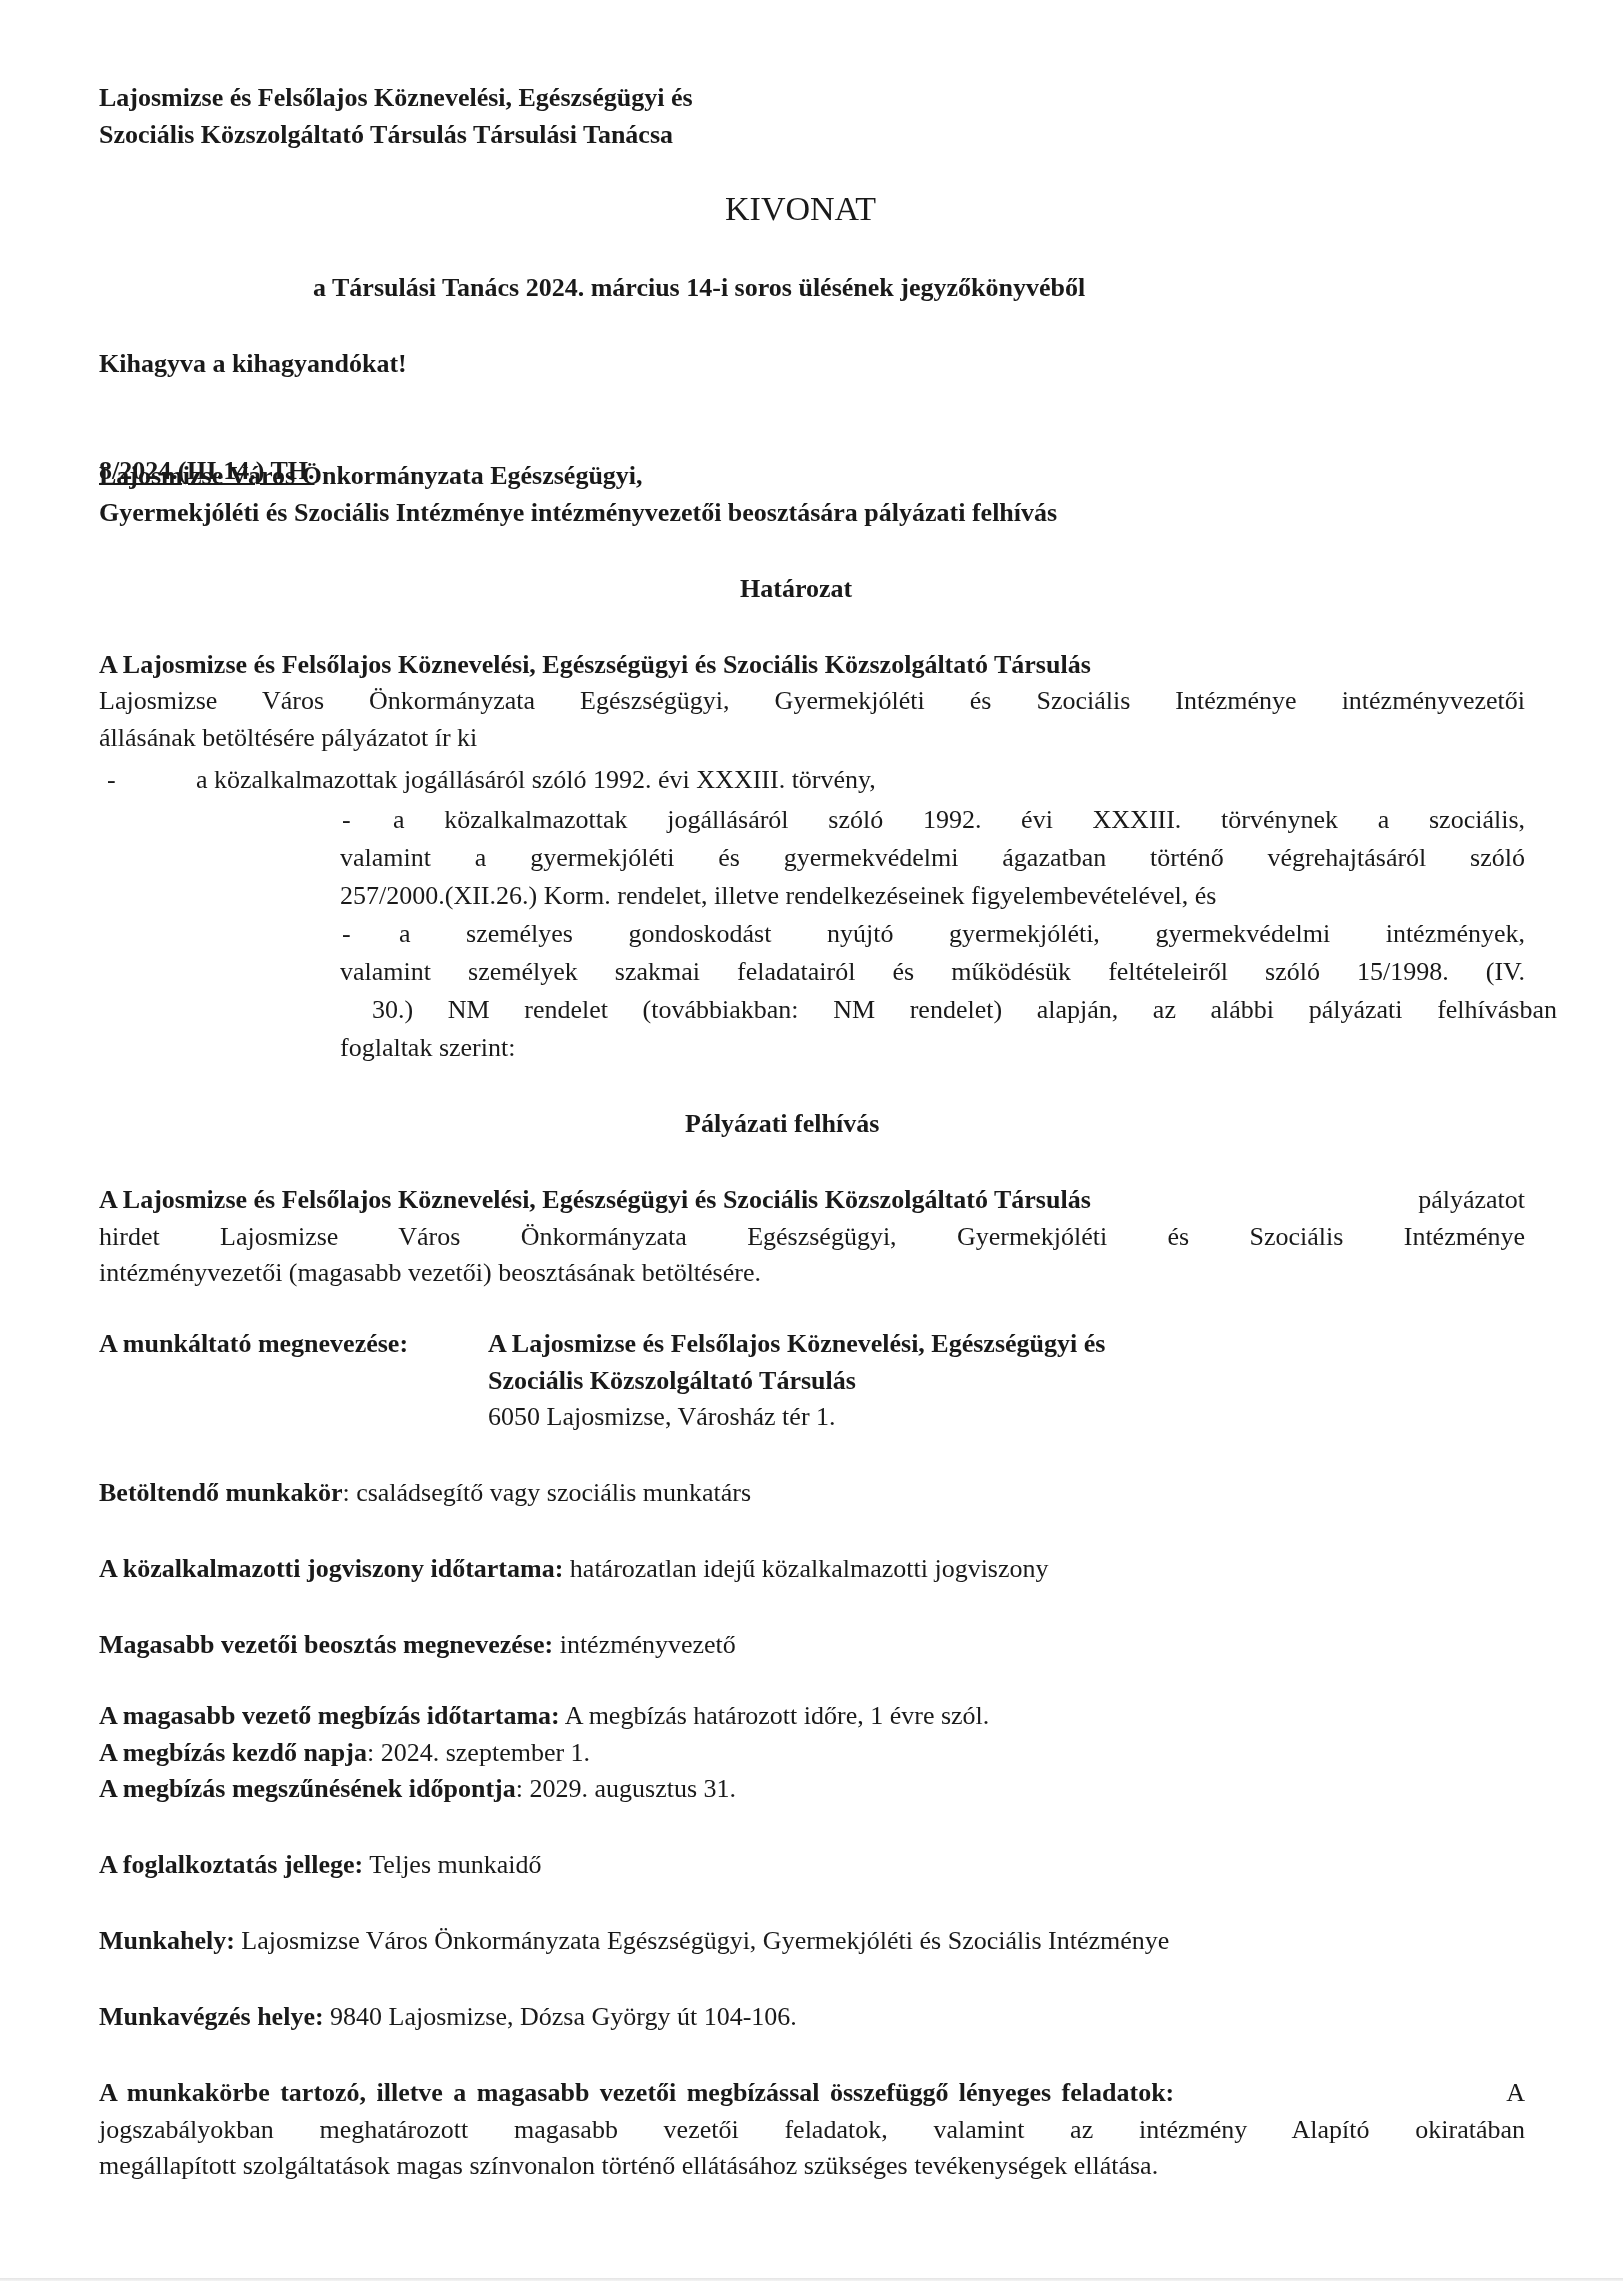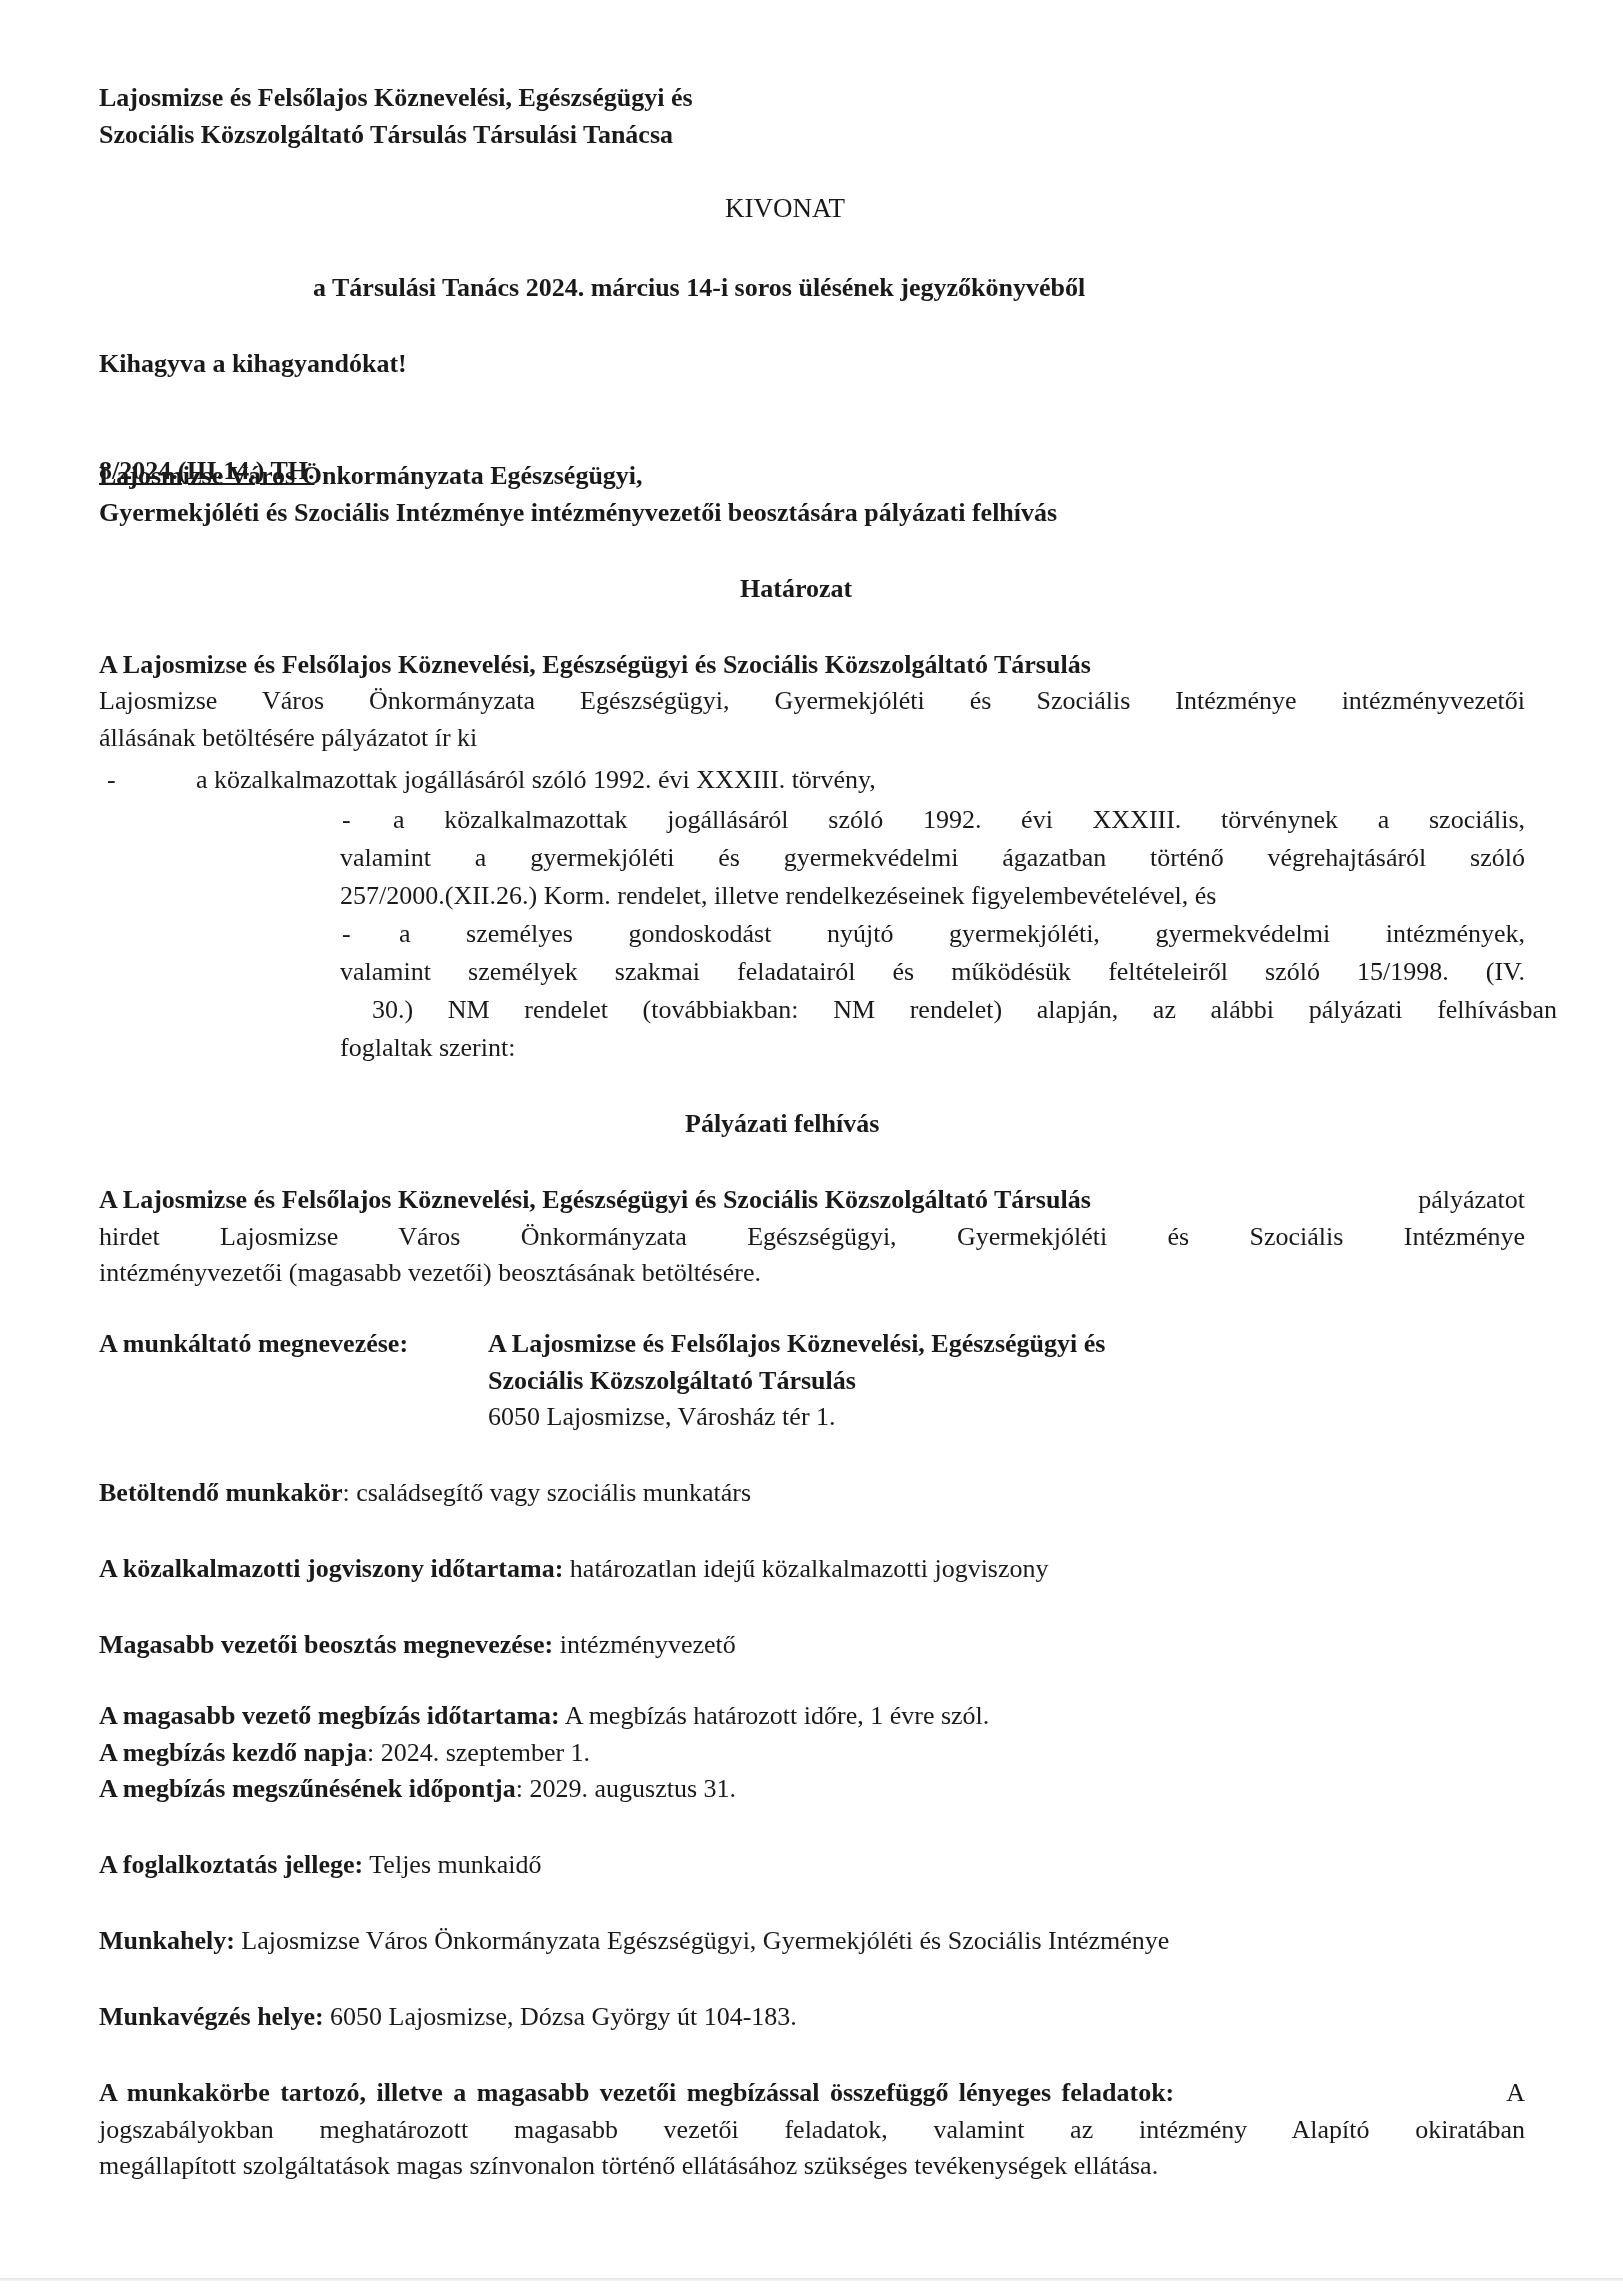--- a/index.html
+++ b/index.html
@@ -20,21 +20,21 @@
   }
 </style>
 </head>
 <body>
 
 <div class="page">
 
   <div class="t b" style="left:99px;top:80px;">Lajosmizse és Felsőlajos Köznevelési, Egészségügyi és</div>
   <div class="t b" style="left:99px;top:117px;">Szociális Közszolgáltató Társulás Társulási Tanácsa</div>
 
-  <div class="t" style="left:725px;top:191px;font-size:27px;text-align:center;">KIVONAT</div>
+  <div class="t" style="left:725px;top:191px;font-size:34px;text-align:center;">KIVONAT</div>
 
   <div class="t b" style="left:313px;top:270px;">a Társulási Tanács 2024. március 14-i soros ülésének jegyzőkönyvéből</div>
 
   <div class="t b" style="left:99px;top:346px;">Kihagyva a kihagyandókat!</div>
 
   <div class="t b u" style="left:99px;top:422px;margin-top:31px;">8/2024.(III.14.) TH.</div>
   <div class="t b" style="left:99px;top:458px;">Lajosmizse Város Önkormányzata Egészségügyi,</div>
   <div class="t b" style="left:99px;top:495px;">Gyermekjóléti és Szociális Intézménye intézményvezetői beosztására pályázati felhívás</div>
 
   <div class="t b" style="left:740px;top:571px;">Határozat</div>
@@ -89,21 +89,21 @@
   <div class="t" style="left:99px;top:1771px;">
     <span class="b">A megbízás megszűnésének időpontja</span><span>: </span><span>2029. augusztus 31.</span>
   </div>
   <div class="t" style="left:99px;top:1847px;">
     <span class="b">A foglalkoztatás jellege:</span><span> </span><span>Teljes munkaidő</span>
   </div>
   <div class="t" style="left:99px;top:1923px;">
     <span class="b">Munkahely:</span><span> </span><span>Lajosmizse Város Önkormányzata Egészségügyi, Gyermekjóléti és Szociális Intézménye</span>
   </div>
   <div class="t" style="left:99px;top:1999px;">
-    <span class="b">Munkavégzés helye:</span><span> </span><span>6050 Lajosmizse, Dózsa György út 104-183.</span>
+    <span class="b">Munkavégzés helye:</span><span> </span><span>9840 Lajosmizse, Dózsa György út 104-106.</span>
   </div>
 
   <div class="t" style="left:99px;top:2075px;width:1426px;display:flex;justify-content:space-between;">
     <span class="b" style="word-spacing:3.9px;">A munkakörbe tartozó, illetve a magasabb vezetői megbízással összefüggő lényeges feladatok:</span>
     <span>A</span>
   </div>
   <div class="t j" style="left:99px;top:2112px;width:1426px;">jogszabályokban meghatározott magasabb vezetői feladatok, valamint az intézmény Alapító okiratában</div>
   <div class="t" style="left:99px;top:2148px;">megállapított szolgáltatások magas színvonalon történő ellátásához szükséges tevékenységek ellátása.</div>
 
   <div class="bottom-edge"></div>

